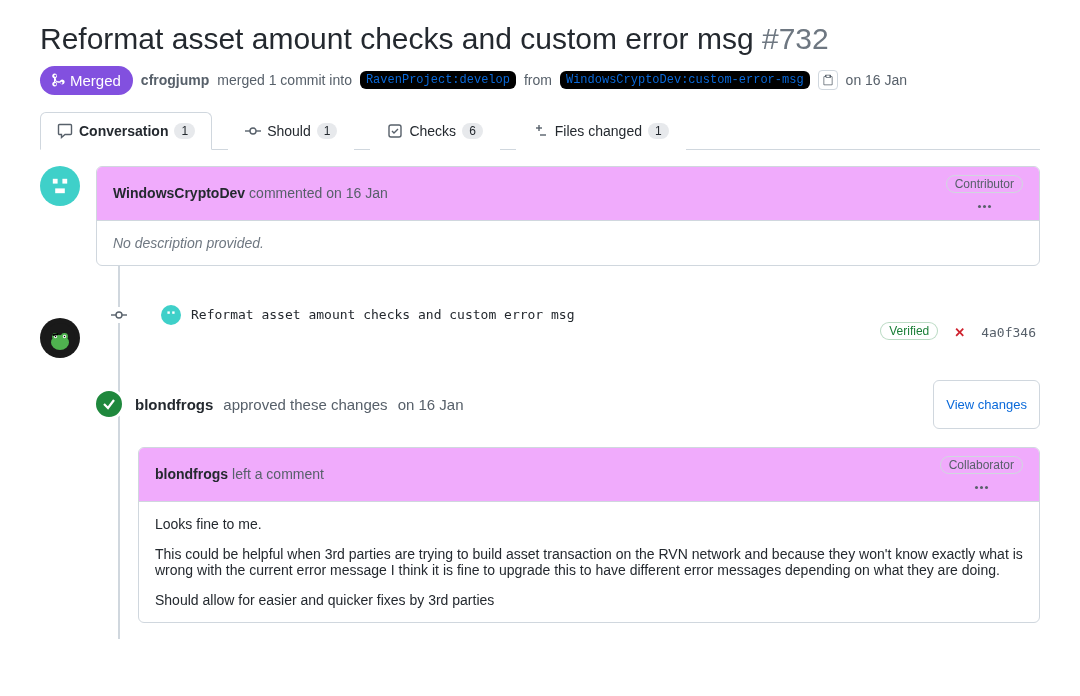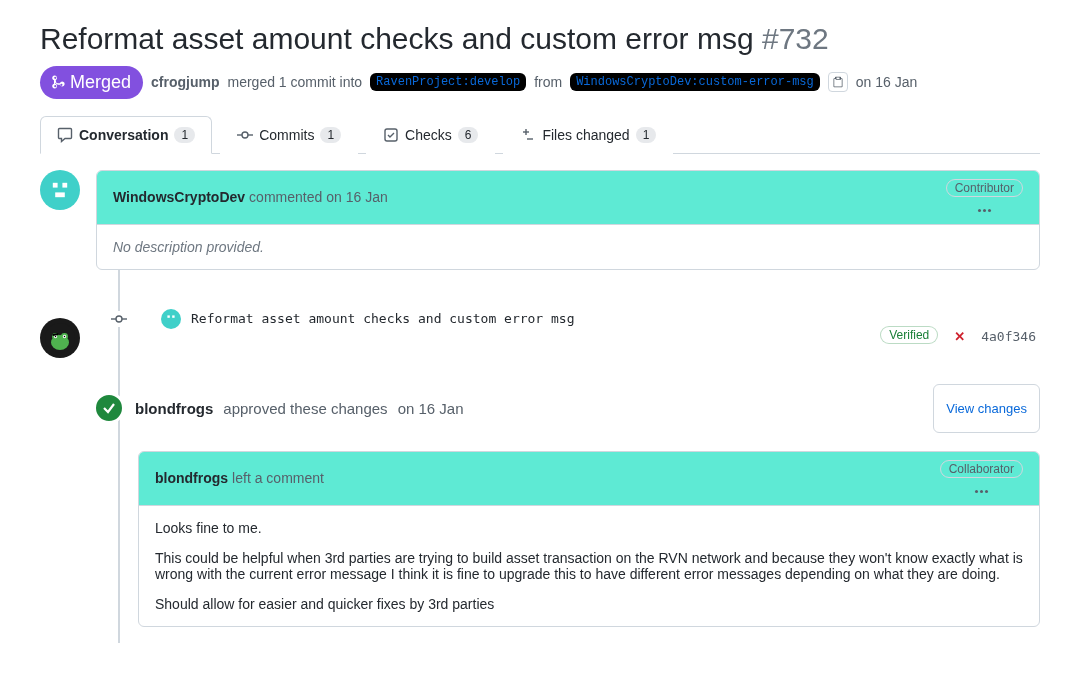--- a/index.html
+++ b/index.html
@@ -30,21 +30,21 @@
   }
   .state-badge {
     display: inline-flex;
     align-items: center;
     gap: 4px;
     background: #8250df;
     color: #fff;
     padding: 6px 12px;
     border-radius: 20px;
     font-weight: 500;
-    font-size: 18px;
+    font-size: 15px;
   }
   .state-badge svg { fill: #fff; }
   .branch-label {
     font-family: Liberation Mono, monospace;
     font-size: 12px;
     color: #0969da;
     background: #000000;
     padding: 2px 6px;
     border-radius: 6px;
   }
@@ -52,21 +52,21 @@
     width: 20px; height: 20px;
     display:inline-flex;align-items:center;justify-content:center;
     border:1px solid #d0d7de;border-radius:4px;
     cursor:pointer;background:#fff;
   }
   .copy-btn svg{fill:#57606a;}
   .meta-user { color:#57606a; font-weight:600; }
   .tabs {
     display:flex;
     border-bottom:1px solid #d0d7de;
-    gap:8px;
+    gap:16px;
     margin-bottom: 16px;
   }
   .tab {
     display:flex;align-items:center;gap:6px;
     padding:10px 16px;
     font-size:14px;
     color:#24292f;
     border:1px solid transparent;
     border-bottom:none;
     cursor:pointer;
@@ -107,21 +107,21 @@
   .avatar.user1 { background:#3fd0c9; }
   .avatar.user2 { background:#1a1a1a; }
   .comment-box {
     flex:1;
     border:1px solid #d0d7de;
     border-radius:6px;
     overflow:hidden;
   }
   .comment-header {
     display:flex;align-items:center;justify-content:space-between;
-    background:#5eead4;
+    background:#f0abfc;
     padding:8px 16px;
     color:#57606a;
     font-size:14px;
     border-bottom:1px solid #d0d7de;
   }
   .comment-header-left { display:flex;gap:4px;align-items:center;flex-wrap:wrap; }
   .comment-header-left .author { font-weight:600;color:#24292f; }
   .comment-header-right { display:flex;align-items:center;gap:8px;flex-direction:column; }
   .role-badge {
     border:1px solid #d0d7de;border-radius:16px;
@@ -239,21 +239,21 @@
       </svg>
     <span>Conversation</span>
     <span class="counter">1</span>
   </div>
   <div class="tab">
     <svg width="16" height="16" viewBox="0 0 16 16">
         <circle cx="8" cy="8" r="3" fill="none" stroke="#57606a" stroke-width="1.4"></circle>
         <line x1="0" y1="8" x2="5" y2="8" stroke="#57606a" stroke-width="1.4"></line>
         <line x1="11" y1="8" x2="16" y2="8" stroke="#57606a" stroke-width="1.4"></line>
       </svg>
-    <span>Commits</span>
+    <span>Should</span>
     <span class="counter">1</span>
   </div>
   <div class="tab">
     <svg width="16" height="16" viewBox="0 0 16 16">
         <rect x="2" y="2" width="12" height="12" rx="2" fill="none" stroke="#57606a" stroke-width="1.4"></rect>
         <polyline points="5,8 7,10 11,6" fill="none" stroke="#57606a" stroke-width="1.4"></polyline>
       </svg>
     <span>Checks</span>
     <span class="counter">6</span>
   </div>

